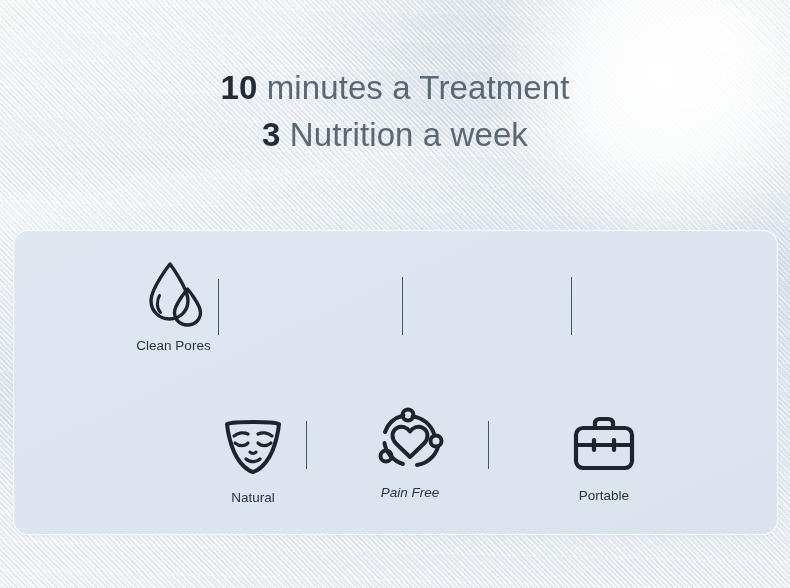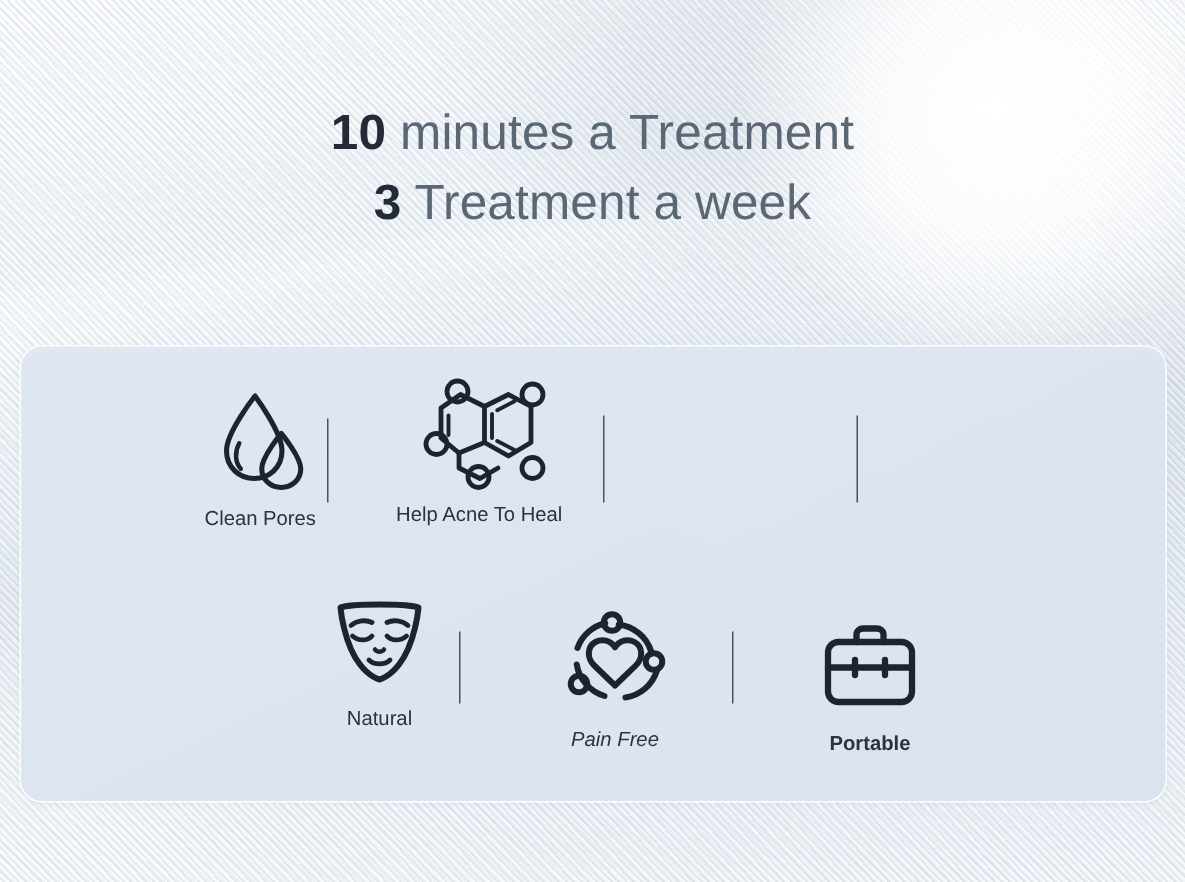--- a/index.html
+++ b/index.html
@@ -143,70 +143,47 @@
 <div id="bg-fold-c"></div>
 <div id="bg-twill"></div>
 <div id="bg-twill2"></div>
 <div id="bg-glow"></div>
 
 <div id="headings">
   <div class="head-line">
     <span class="head-num">10</span><span class="head-rest"> minutes a Treatment</span>
   </div>
   <div class="head-line">
-    <span class="head-num">3</span><span class="head-rest"> Treatment a week</span>
+    <span class="head-num">3</span><span class="head-rest"> Nutrition a week</span>
   </div>
 </div>
 
 <div id="panel">
 
   <div class="feature" style="left:107px; top:25px; width:105px;">
     <div class="feat-icon">
       <svg width="66" height="70" viewBox="0 0 66 70">
         <path class="ln" stroke-width="3.4" d="M29 5 C29 5 10 29 10 41.5 C10 52.5 18.5 60 28.5 60 C38.5 60 47 52.5 47 41.5 C47 29 29 5 29 5 Z"></path>
         <path class="ln" stroke-width="3" d="M18.5 36.5 C15.5 42 15.5 49 19.5 53.5"></path>
         <path class="ln" stroke-width="3.4" fill="#dde6f0" d="M46.5 30 C46.5 30 33.5 45.5 33.5 53.5 C33.5 60.8 39.4 66 46.5 66 C53.6 66 59.5 60.8 59.5 53.5 C59.5 45.5 46.5 30 46.5 30 Z"></path>
       </svg>
     </div>
     <div class="feat-label">Clean Pores</div>
   </div>
 
   <div class="divider" style="left:204px; top:48px; height:56px;"></div>
 
-  <div class="feature" style="left:238px; top:22px; width:135px;">
-    <div class="feat-icon">
-      <svg width="92" height="82" viewBox="0 0 92 82">
-
-        <path class="ln" stroke-width="3.2" d="M49 21 L65 13 L80 21 L80 45 L65 54 L49 45 Z"></path>
-
-        <path class="ln" stroke-width="2.6" d="M54 26 L54 42"></path>
-        <path class="ln" stroke-width="2.6" d="M57.5 23.5 L69 17.5"></path>
-        <path class="ln" stroke-width="2.6" d="M57.5 44 L69 50"></path>
-
-        <path class="ln" stroke-width="3.2" d="M49 21 L33 13 L20 22 L20 42 L32 52 L49 45"></path>
-        <path class="ln" stroke-width="3.2" d="M32 52 L32 62 L46 69 L58 62"></path>
-        <path class="ln" stroke-width="2.6" d="M25 27 L25 40"></path>
-
-        <circle class="ln" stroke-width="3.2" fill="#dde6f0" cx="31" cy="11" r="7"></circle>
-        <circle class="ln" stroke-width="3.2" fill="#dde6f0" cx="81" cy="13" r="7"></circle>
-        <circle class="ln" stroke-width="3.2" fill="#dde6f0" cx="17" cy="46" r="7"></circle>
-        <circle class="ln" stroke-width="3.2" fill="#dde6f0" cx="45" cy="68" r="7"></circle>
-        <circle class="ln" stroke-width="3.2" fill="#dde6f0" cx="81" cy="62" r="7"></circle>
-      </svg>
-    </div>
-    <div class="feat-label">Help Acne To Heal</div>
-  </div>
 
   <div class="divider" style="left:388px; top:46px; height:58px;"></div>
 
 
   <div class="divider" style="left:557px; top:46px; height:58px;"></div>
 
 
-  <div class="feature" style="left:189px; top:158px; width:100px;">
+  <div class="feature" style="left:189px; top:177px; width:100px;">
     <div class="feat-icon">
       <svg width="70" height="64" viewBox="0 0 70 64">
 
         <path class="ln" stroke-width="4" d="M9 10 C9 10 14 8 35 8 C56 8 61 10 61 10 C61 10 59 34 48 48 C41.5 56.5 35 58 35 58 C35 58 28.5 56.5 22 48 C11 34 9 10 9 10 Z"></path>
 
         <path class="ln" stroke-width="3.2" d="M16 22 C20 18.5 26 18 30 20"></path>
         <path class="ln" stroke-width="3.2" d="M54 22 C50 18.5 44 18 40 20"></path>
 
         <path class="ln" stroke-width="3.2" d="M17 29 C21 32.5 27 32.5 30 29"></path>
         <path class="ln" stroke-width="3.2" d="M53 29 C49 32.5 43 32.5 40 29"></path>
@@ -235,21 +212,21 @@
         <circle class="ln" stroke-width="4" fill="#dde6f0" cx="33" cy="8" r="5.5"></circle>
         <circle class="ln" stroke-width="4" fill="#dde6f0" cx="61" cy="34" r="5.5"></circle>
         <circle class="ln" stroke-width="4" fill="#dde6f0" cx="11" cy="49" r="5.5"></circle>
       </svg>
     </div>
     <div class="feat-label">Pain Free</div>
   </div>
 
   <div class="divider" style="left:474px; top:190px; height:48px;"></div>
 
-  <div class="feature" style="left:516px; top:175px; width:100px;font-weight:bold;">
+  <div class="feature" style="left:540px; top:175px; width:100px;">
     <div class="feat-icon">
       <svg width="68" height="60" viewBox="0 0 68 60">
 
         <path class="ln" stroke-width="4.2" d="M25 14 L25 9 C25 6.5 27 5 29.5 5 L38.5 5 C41 5 43 6.5 43 9 L43 14"></path>
 
         <rect class="ln" stroke-width="4.2" x="6" y="14" width="56" height="40" rx="7"></rect>
 
         <path class="ln" stroke-width="4.2" d="M6 31 L62 31"></path>
 
         <path class="ln" stroke-width="4.2" d="M24 26 L24 36"></path>

